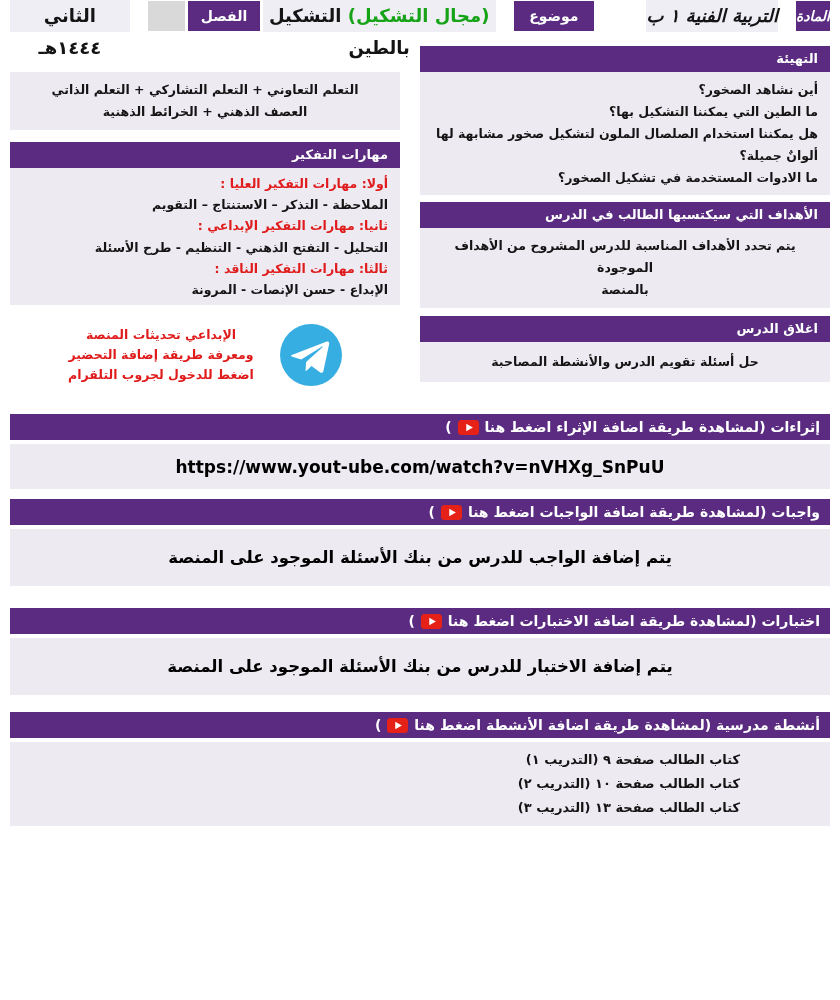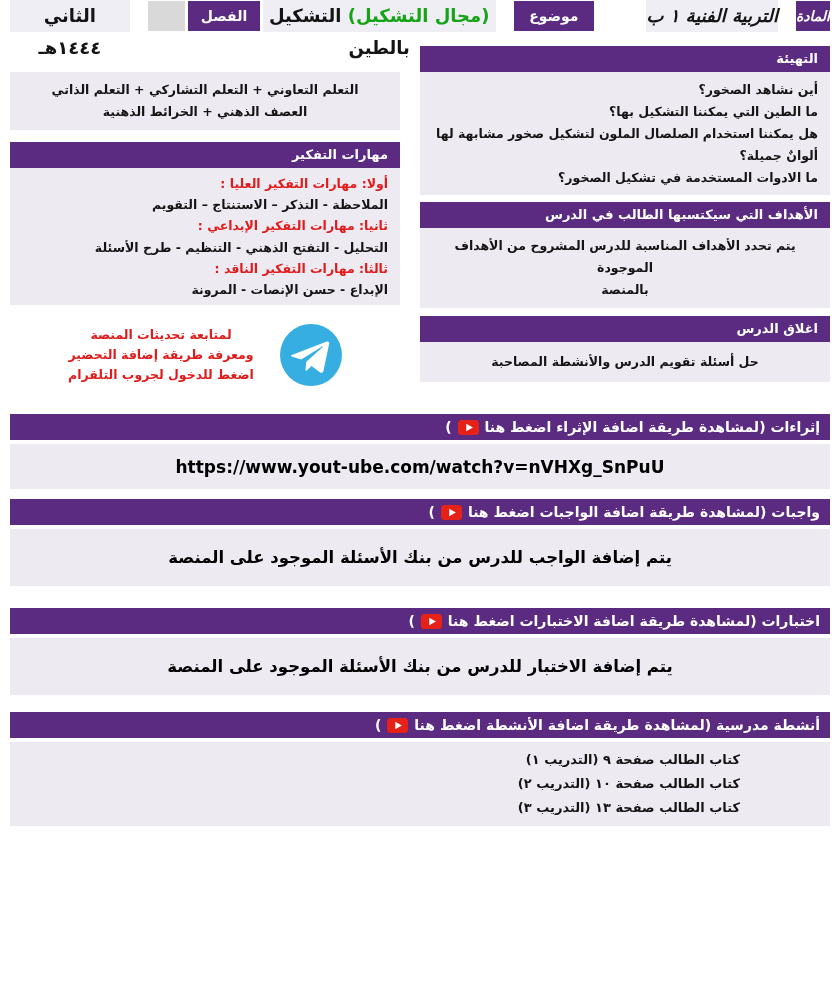--- a/index.html
+++ b/index.html
@@ -173,21 +173,21 @@
       </section>
 
       <div class="telegram mt10">
         <span class="tg-icon">
           <svg viewBox="0 0 240 240" width="62" height="62" aria-hidden="true">
             <circle cx="120" cy="120" r="120" fill="#37aee2"></circle>
             <path fill="#ffffff" d="M51 118l130-50c6-2.3 11.3 1.2 9 10l-22 104c-1.6 7-6 8.8-12 5.5l-34-25-16.4 15.8c-1.8 1.8-3.3 3.3-6.8 3.3l2.4-34.6 63-57c2.7-2.4-.6-3.8-4.2-1.4l-78 49-33.6-10.5c-7.3-2.3-7.5-7.3 2.6-9.1z"></path>
           </svg>
         </span>
         <div class="tg-text">
-          <div>لمتابعة تحديثات المنصة</div>
+          <div>الإبداعي تحديثات المنصة</div>
           <div>ومعرفة طريقة إضافة التحضير</div>
           <div>اضغط للدخول لجروب التلقرام</div>
         </div>
       </div>
 
     </div>
   </div>
 
   <section class="wide">
     <div class="wide-h">

